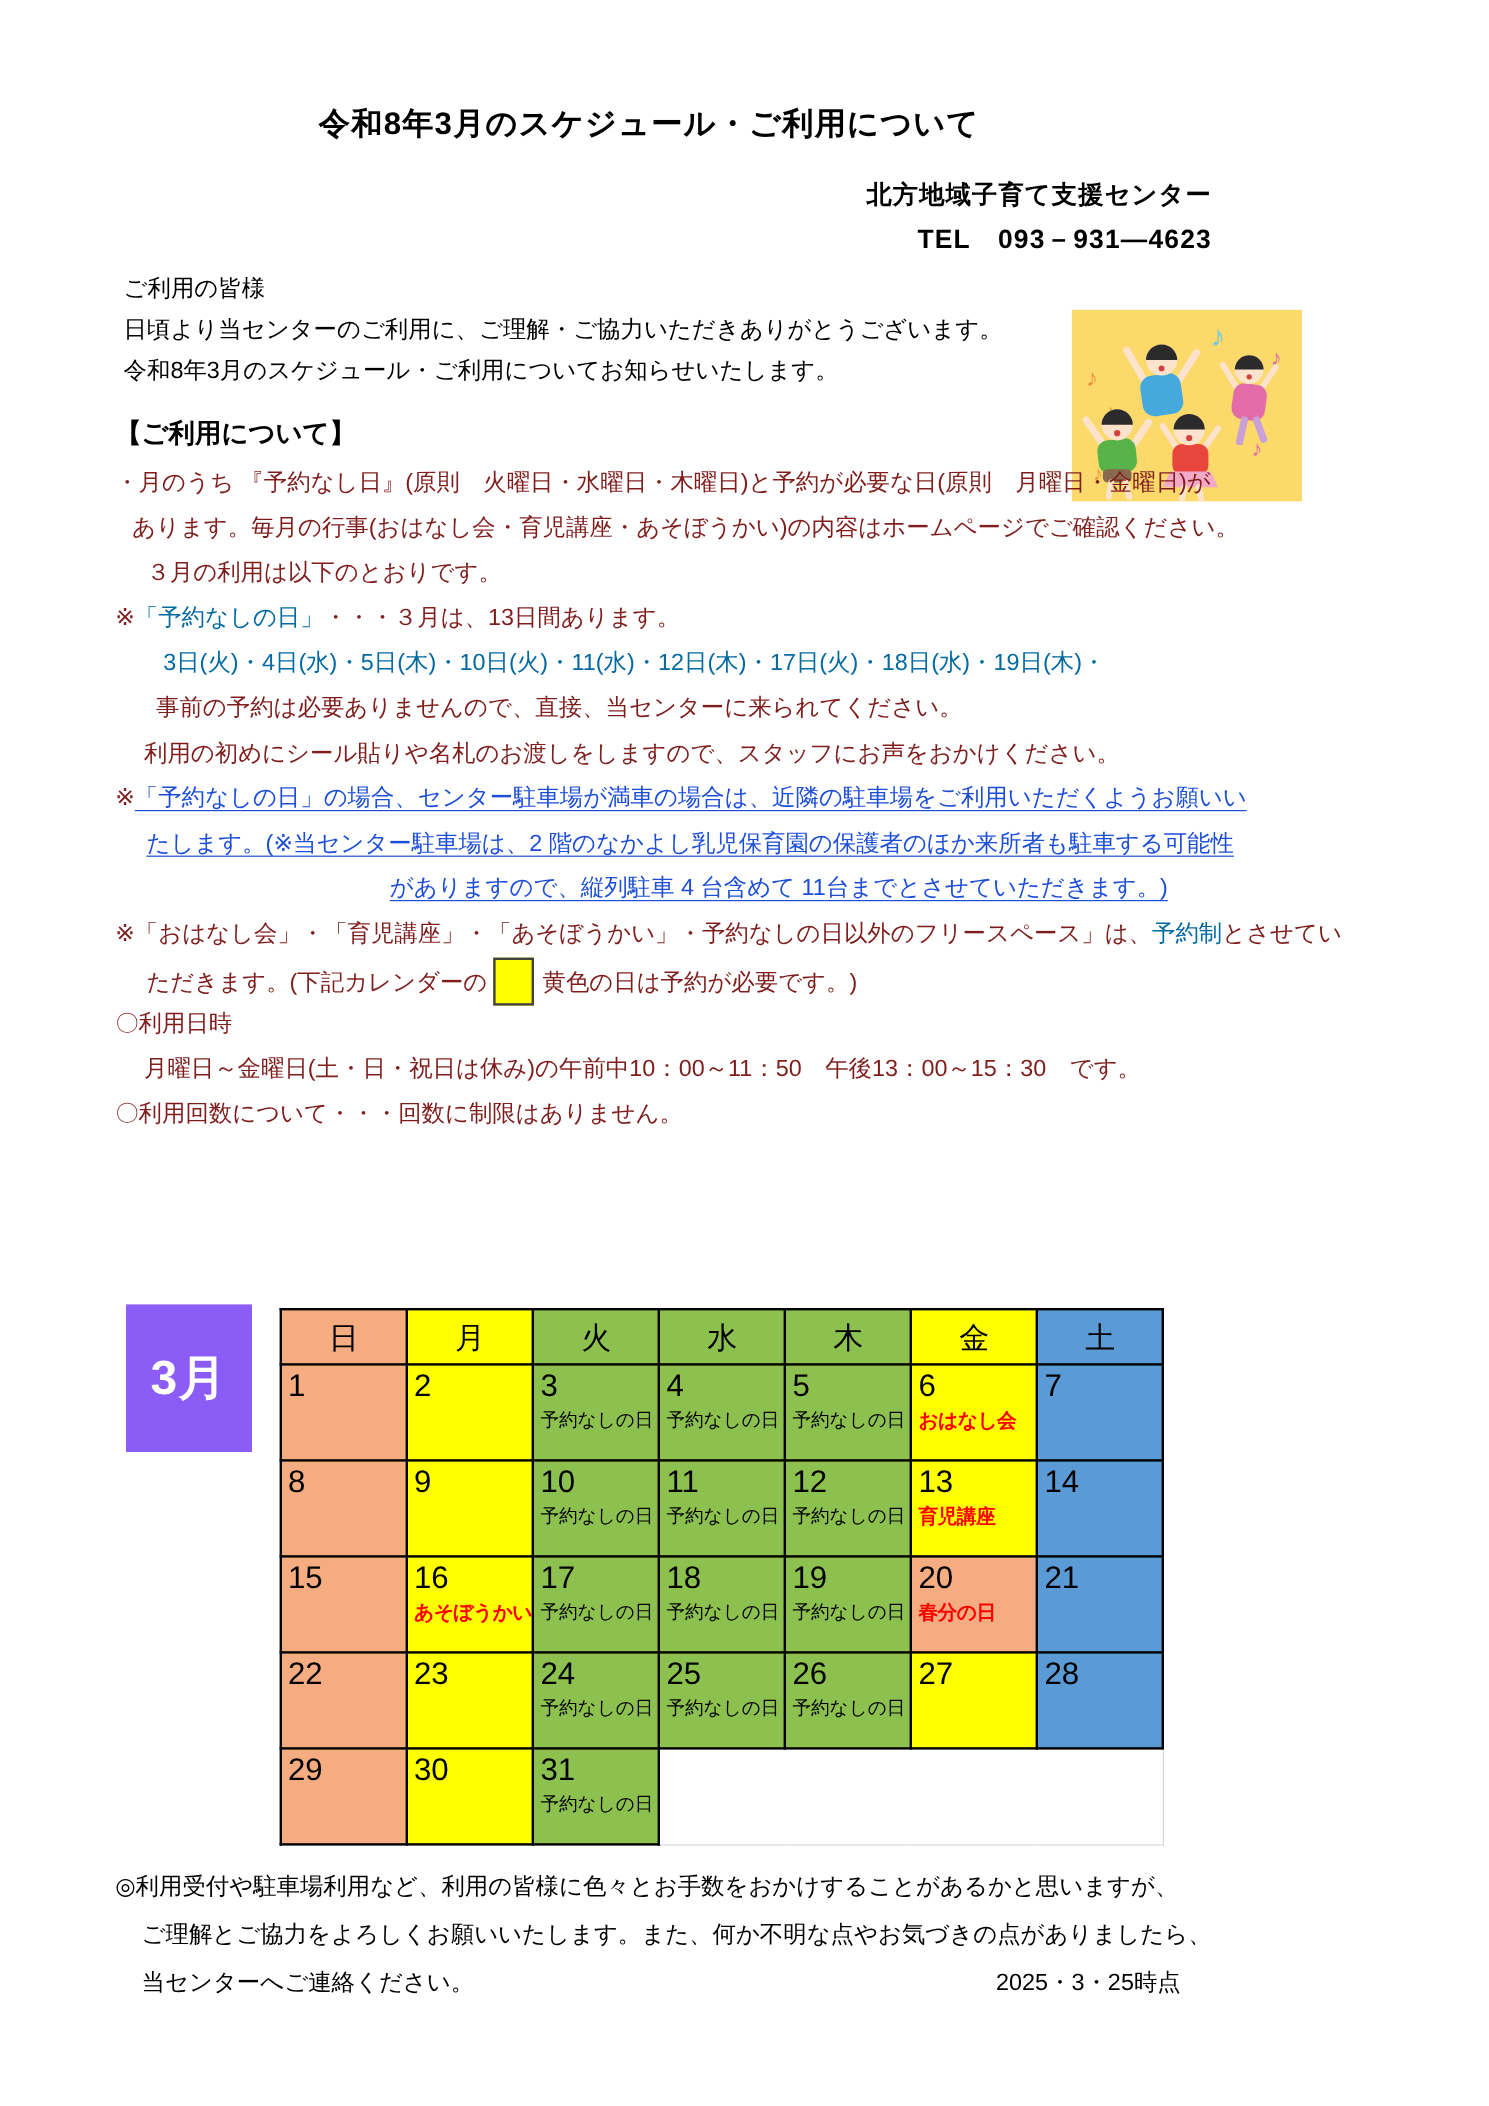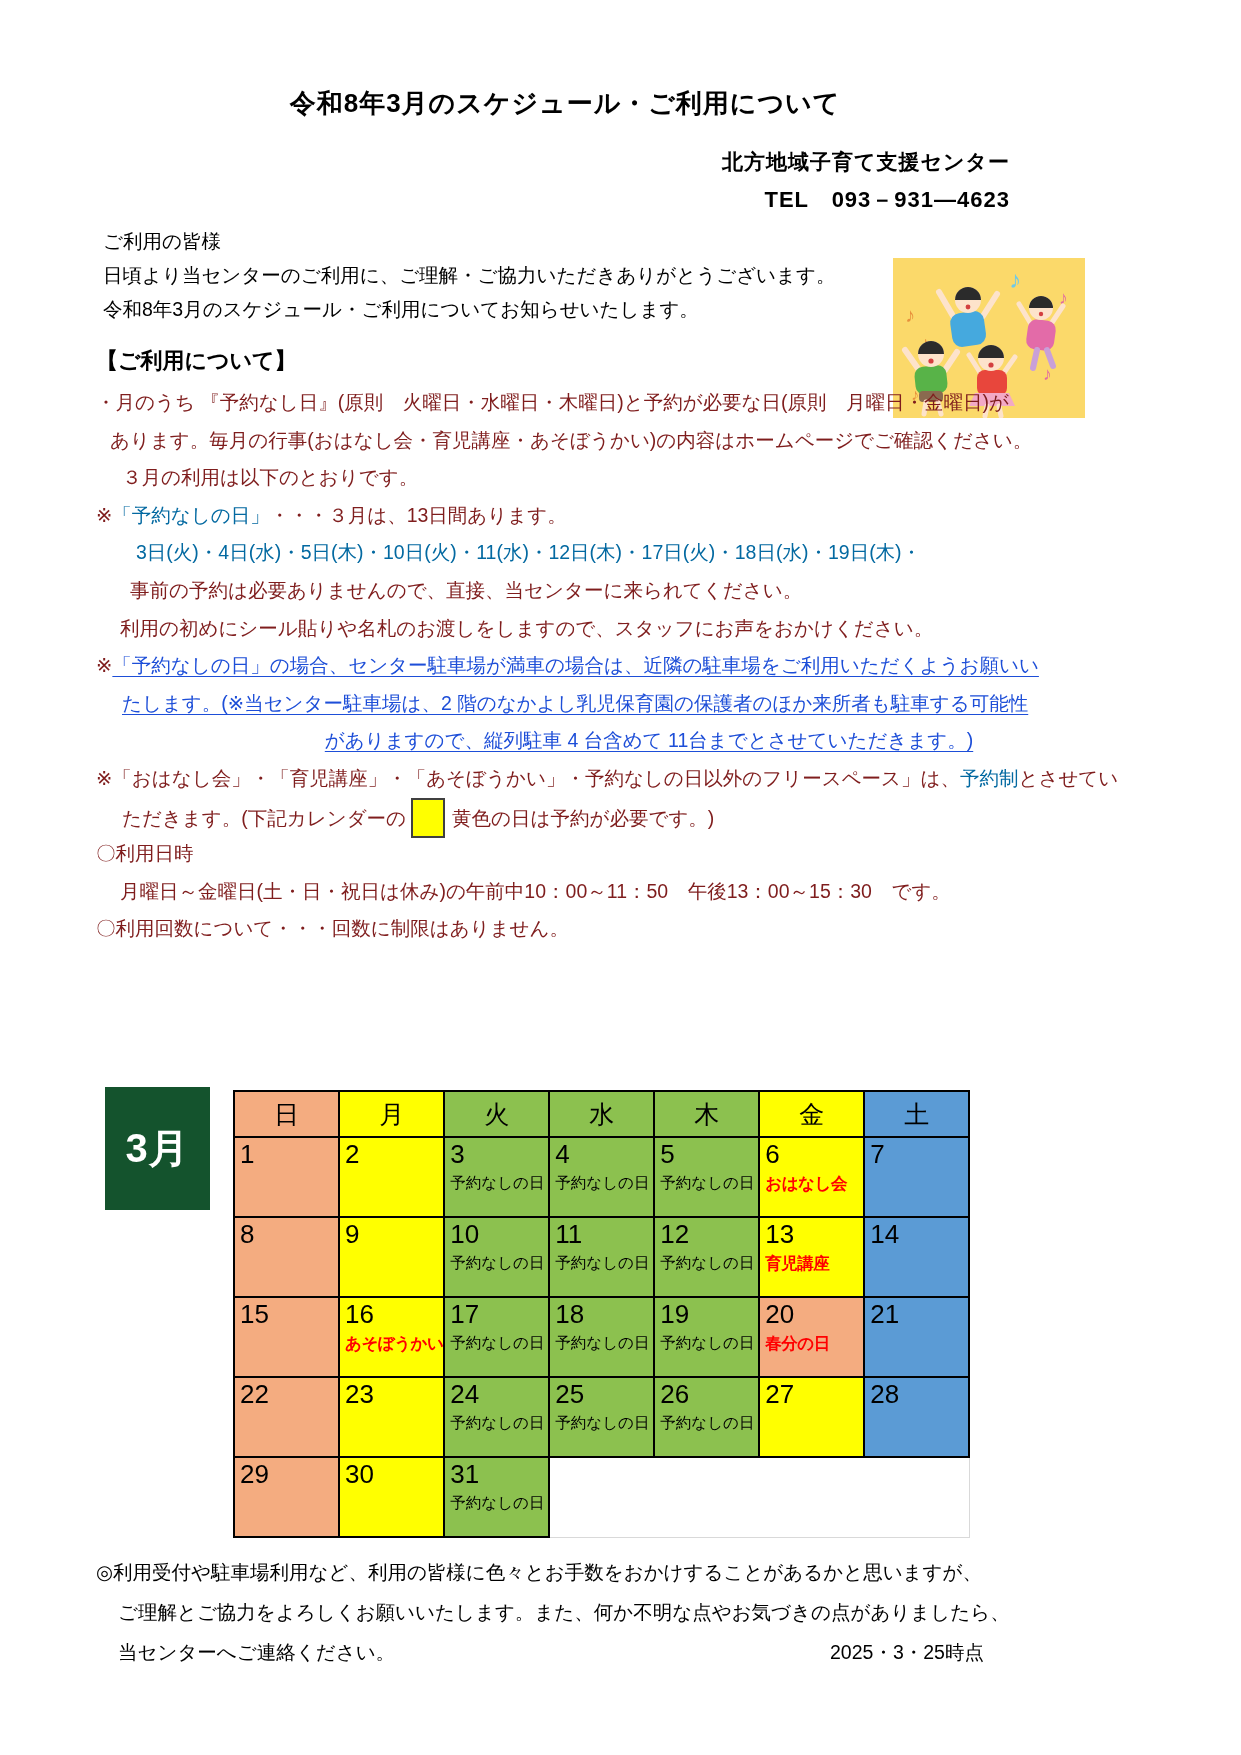--- a/index.html
+++ b/index.html
@@ -3,38 +3,38 @@
 <meta charset="utf-8">
 <style>
   html,body{margin:0;padding:0;}
   body{
     width:1241px;height:1755px;position:relative;background:#ffffff;
     font-family:"Liberation Sans","DejaVu Sans",sans-serif;color:#000;
     overflow:hidden;
   }
   .abs{position:absolute;}
 
-  #doc-title{top:86px;left:0;width:1082px;text-align:center;font-size:26px;font-weight:bold;letter-spacing:1px;padding-left:24px;}
+  #doc-title{top:86px;left:0;width:1082px;text-align:center;font-size:26px;font-weight:bold;letter-spacing:1px;}
   #header-block{top:148px;right:231px;text-align:right;font-weight:bold;}
   #org-name{font-size:21px;letter-spacing:1px;}
   #tel-line{font-size:22px;margin-top:9px;letter-spacing:1px;}
 
   #intro-block{top:224px;left:103px;font-size:19.5px;line-height:34px;}
 
   #clipart-box{left:893px;top:258px;width:192px;height:160px;}
 
   #usage-heading{left:96px;top:346px;font-size:22px;font-weight:bold;}
   #usage-lines{left:96px;top:384px;width:1080px;font-size:19.5px;}
   .uline{height:37.6px;line-height:37.6px;white-space:nowrap;}
   .seg-black{color:#7f1d1d;}
   .seg-red{color:#0369a1;}
   .seg-red-u{color:#1d4ed8;text-decoration:underline;text-underline-offset:4px;}
   .swatch{display:inline-block;width:30px;height:36px;background:#ffff00;border:2px solid #404040;vertical-align:middle;margin:0 7px 4px 5px;}
 
-  #month-box{left:105px;top:1087px;width:105px;height:123px;background:#14532d;color:#fff;
+  #month-box{left:105px;top:1087px;width:105px;height:123px;background:#8b5cf6;color:#fff;
     font-size:40px;font-weight:bold;display:flex;align-items:center;justify-content:center;letter-spacing:1px;}
   #calendar-wrap{left:233px;top:1090px;}
   #calendar-table{border-collapse:collapse;}
   #calendar-table th{border:2px solid #000;width:98px;height:44px;font-size:25px;font-weight:normal;text-align:center;padding:0;}
   #calendar-table td{border:2px solid #000;width:98px;height:77px;vertical-align:top;text-align:left;padding:1px 0 0 5px;}
   .day-num{font-size:26px;line-height:30px;font-weight:normal;}
   .day-note{font-size:15.5px;margin-top:4px;white-space:nowrap;}
   .note-red{color:#ff0000;font-weight:bold;font-size:16.5px;letter-spacing:-0.5px;}
   .bg-orange{background:#F4AC80;}
   .bg-yellow{background:#FFFF00;}

